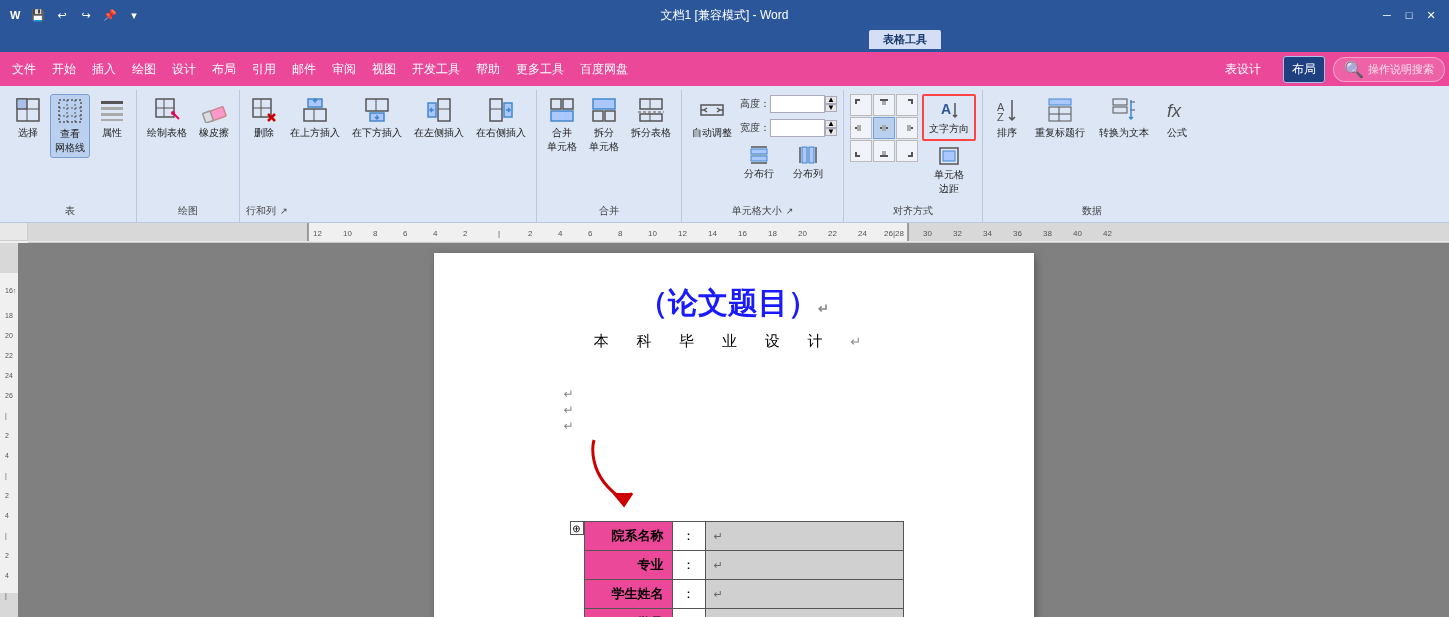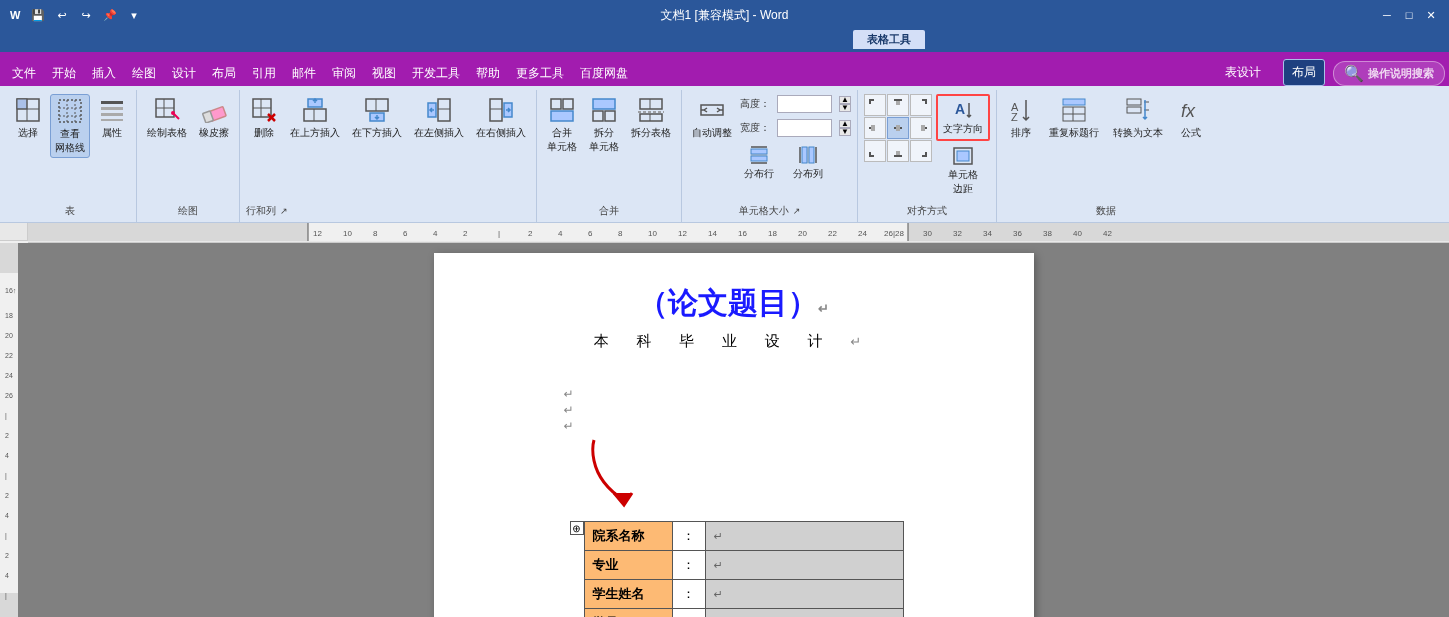--- a/index.html
+++ b/index.html
@@ -28,24 +28,24 @@
       height: 22px;
       display: flex;
       align-items: center;
       padding: 0 400px 0 8px;
       font-size: 11px;
       color: white;
     }
 
     
     .menu-bar {
-      background: #a21caf;
+      background: #ec4899;
       height: 34px;
       display: flex;
-      align-items: flex-end;
+      align-items: center;
       padding: 0 4px;
     }
     .menu-item {
       color: white;
       padding: 4px 8px;
       font-size: 12px;
       cursor: pointer;
       border-radius: 3px;
     }
     .menu-item.active {
@@ -127,21 +127,21 @@
       display: flex;
       align-items: center;
       justify-content: center;
       font-size: 13px;
     }
 
     
     .ribbon-input-row {
       display: flex;
       align-items: center;
-      gap: 7px;
+      gap: 0;
       font-size: 10px;
       margin: 1px 0;
     }
     .ribbon-input {
       width: 60px;
       height: 18px;
       border: 1px solid #aab;
       background: white;
       font-size: 10px;
       padding: 0 2px;
@@ -260,22 +260,22 @@
       position: relative;
     }
     .info-table td {
       border: 1px solid #555;
       padding: 5px 8px;
       font-size: 13px;
       font-family: SimSun, 'Microsoft YaHei', serif;
     }
     .info-table .label-cell {
       font-weight: bold;
-      text-align: left;
-      background: #fdba74;
+      text-align: right;
+      background: #ec4899;
       width: 80px;
     }
     .info-table .colon-cell {
       text-align: center;
       width: 20px;
       background: white;
     }
     .info-table .value-cell {
       background: #d0d0d0;
       width: 180px;
@@ -325,21 +325,21 @@
   </div>
   <div class="title-bar-center">文档1 [兼容模式] - Word</div>
   <div class="title-bar-right">
     <div class="title-btn">─</div>
     <div class="title-btn">□</div>
     <div class="title-btn">✕</div>
   </div>
 </div>
 
 <div class="table-tools-bar">
-  <div style="position:absolute; right: 524px; top: 30px; background: #d4dff7; color: #1a3a6b; padding: 2px 14px; font-size: 11px; font-weight: bold; border-radius: 2px 2px 0 0;">
+  <div style="position:absolute; right: 508px; top: 30px; background: #d4dff7; color: #1a3a6b; padding: 2px 14px; font-size: 11px; font-weight: bold; border-radius: 2px 2px 0 0;">
     <span>表格工具</span>
   </div>
 </div>
 
 <div class="menu-bar">
   <div class="menu-item">文件</div>
   <div class="menu-item">开始</div>
   <div class="menu-item">插入</div>
   <div class="menu-item">绘图</div>
   <div class="menu-item">设计</div>
@@ -353,21 +353,21 @@
   <div class="menu-item">更多工具</div>
   <div class="menu-item">百度网盘</div>
 
   <div style="margin-left: auto; display: flex; align-items: center; gap: 14px;">
     <div class="menu-item" style="background: transparent;">表设计</div>
     <div class="menu-item active">布局</div>
   </div>
   <div style="display: flex; align-items: center; margin-left: 8px;">
     <div style="background: rgba(255,255,255,0.15); border: 1px solid rgba(255,255,255,0.4); border-radius: 12px; padding: 2px 10px; display: flex; align-items: center; gap: 4px; cursor: pointer;">
       <span>🔍</span>
-      <span style="font-size: 11px; color: rgba(255,255,255,0.8); font-weight: bold;">操作说明搜索</span>
+      <span style="font-size: 11px; color: rgba(255,255,255,0.8);">操作说明搜索</span>
     </div>
   </div>
 </div>
 
 <div class="ribbon">
 
   <div class="ribbon-group">
     <div class="ribbon-group-content">
       <div class="ribbon-btn">
         <div class="ribbon-btn-icon">

